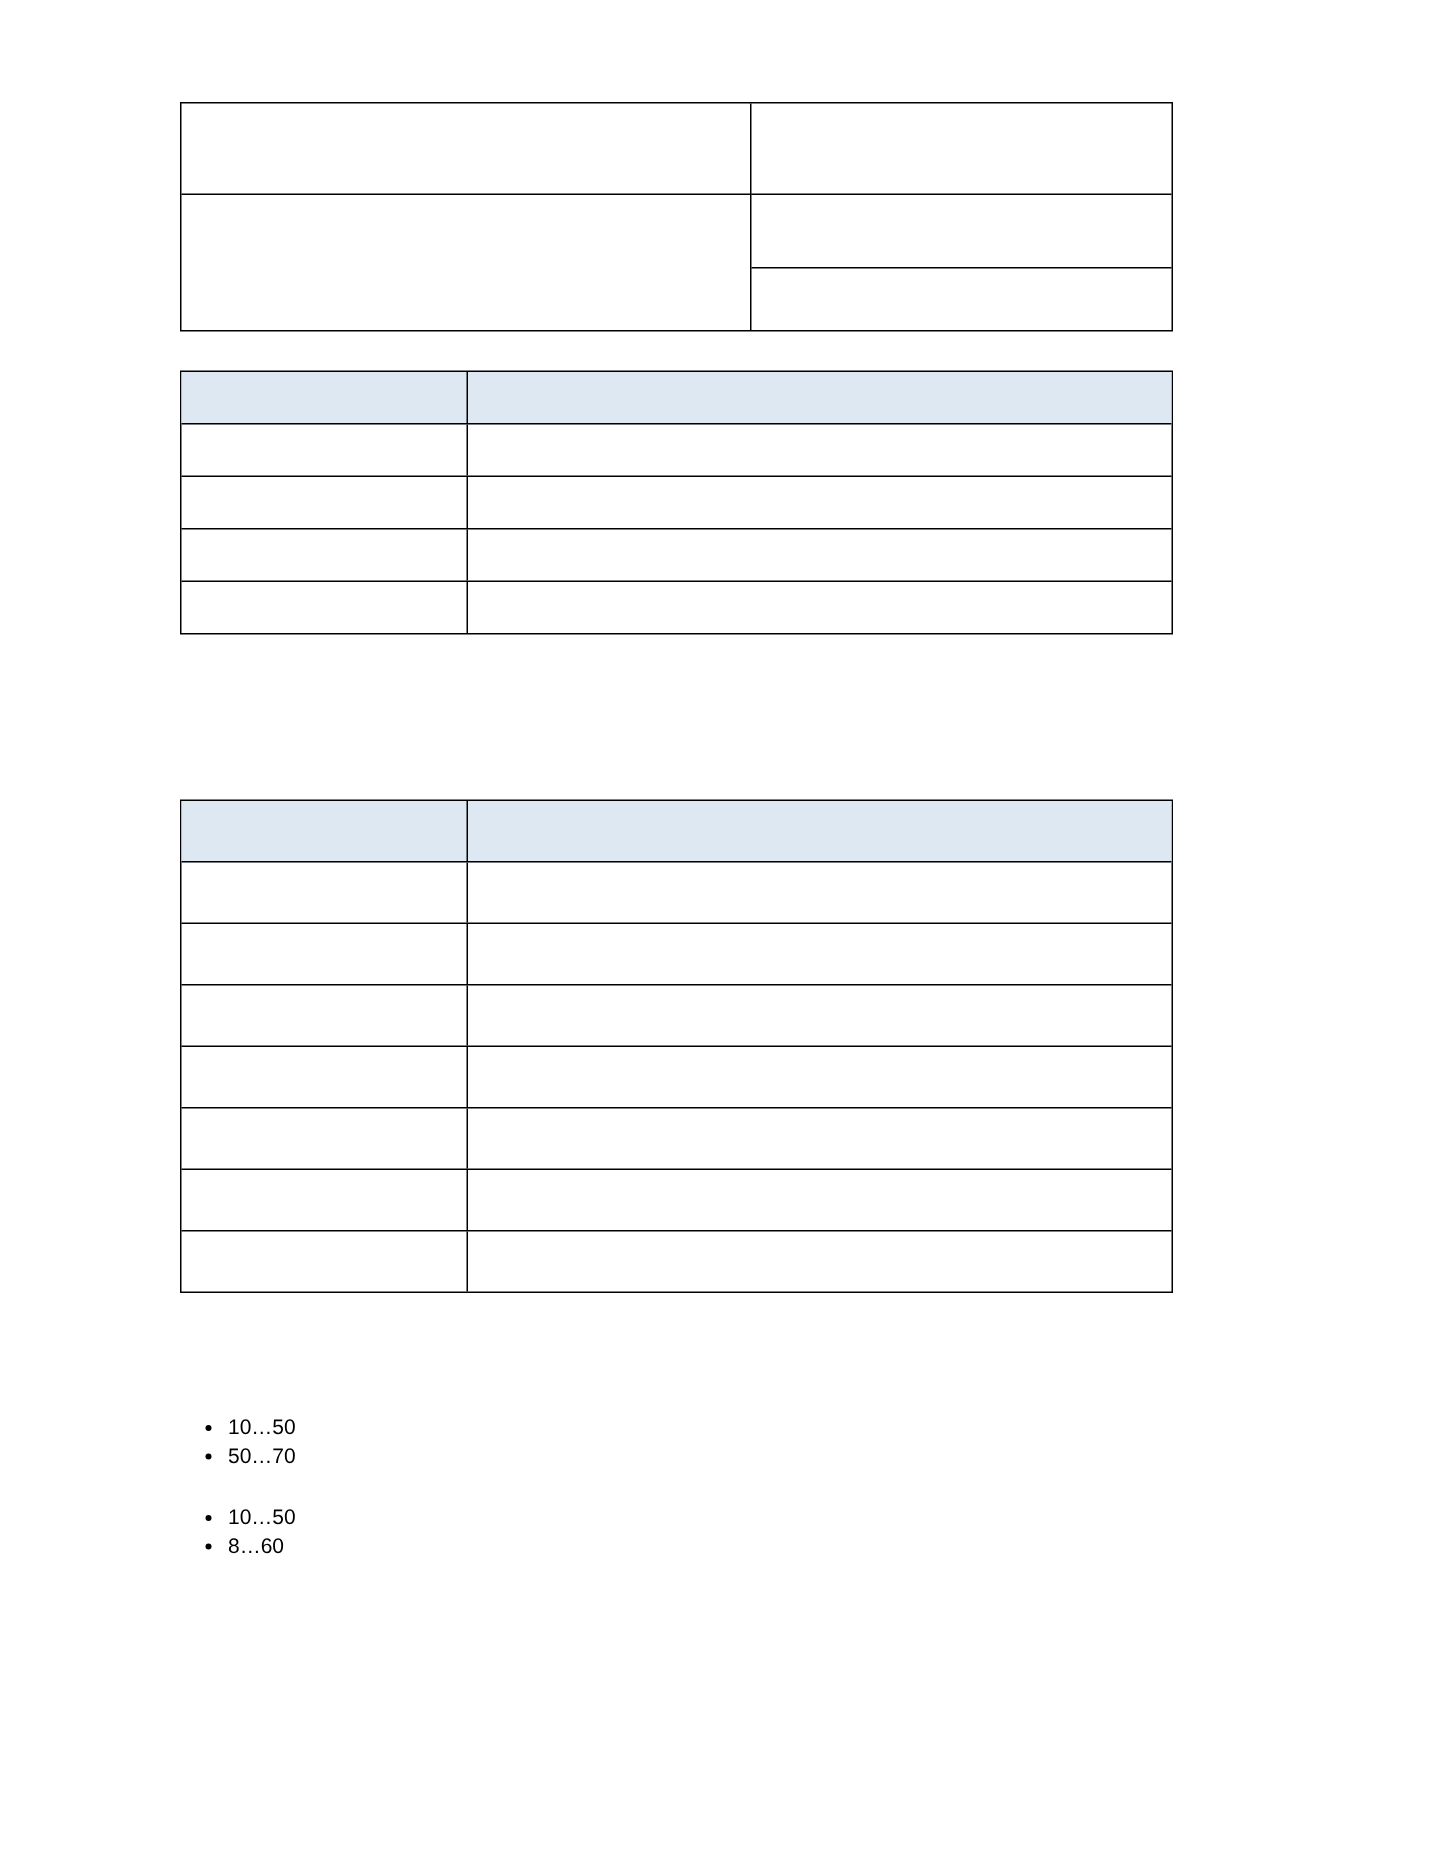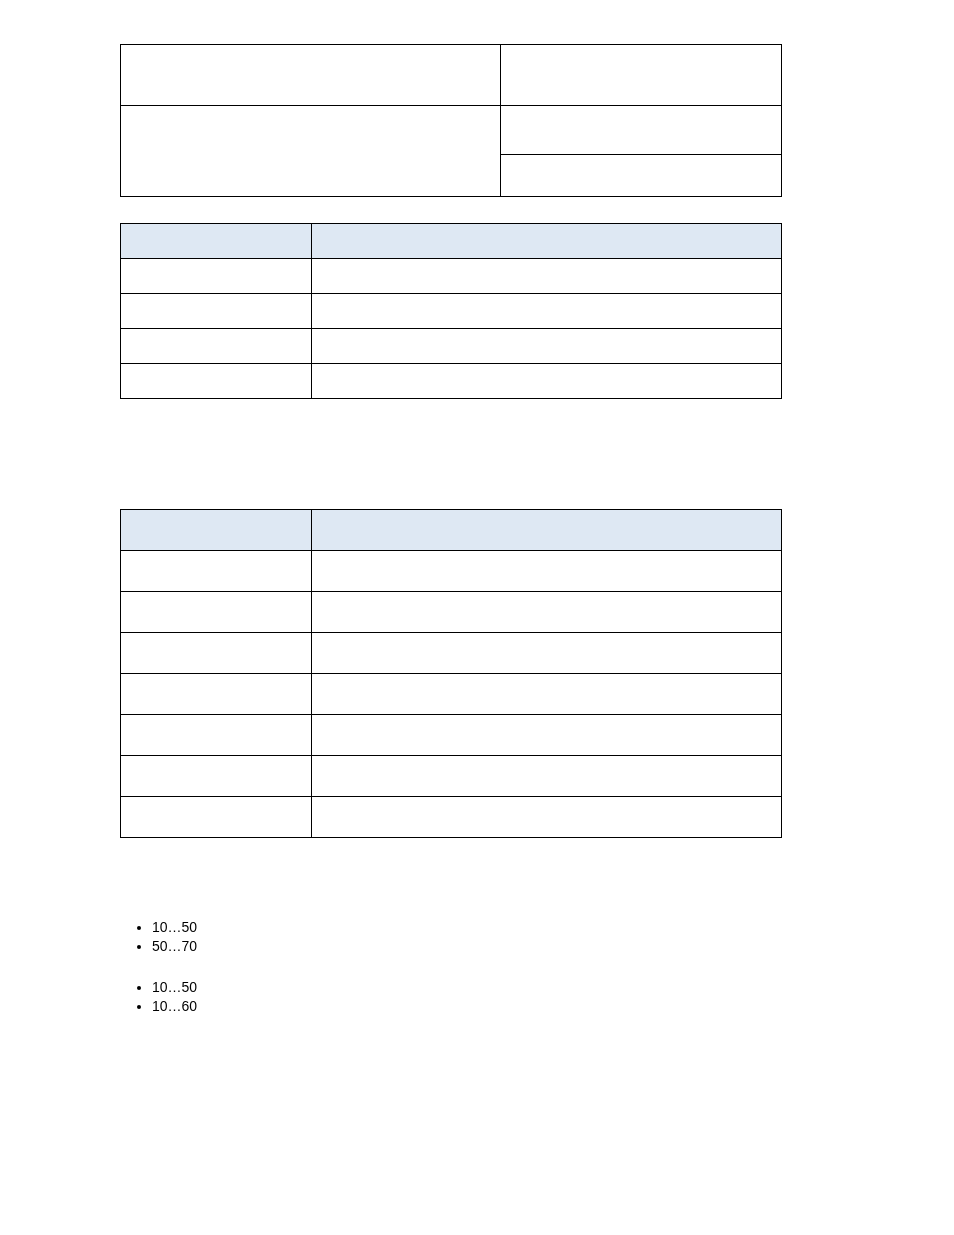--- a/index.html
+++ b/index.html
@@ -8,21 +8,21 @@
     background: #fff;
     font-family: Arial, Helvetica, sans-serif;
     font-size: 13px;
     color: #111;
   }
   .page {
     width: 900px;
     min-height: 1235px;
     position: relative;
     box-sizing: border-box;
-    padding: 44px 120px 60px 120px; 
+    padding: 68px 120px 60px 120px; 
   }
 
   
   .table1 {
     border: 1px solid #000;
     width: 100%;
     position: relative;
     margin-bottom: 26px;
   }
   .t1-row {
@@ -187,18 +187,18 @@
   <div class="lists">
     <div class="list-block">
       <ul class="small">
         <li>10…50</li>
         <li>50…70</li>
       </ul>
     </div>
     <div class="list-block">
       <ul class="small">
         <li>10…50</li>
-        <li>10…60</li>
+        <li>8…60</li>
       </ul>
     </div>
   </div>
 
 </div>
 
 </body></html>

